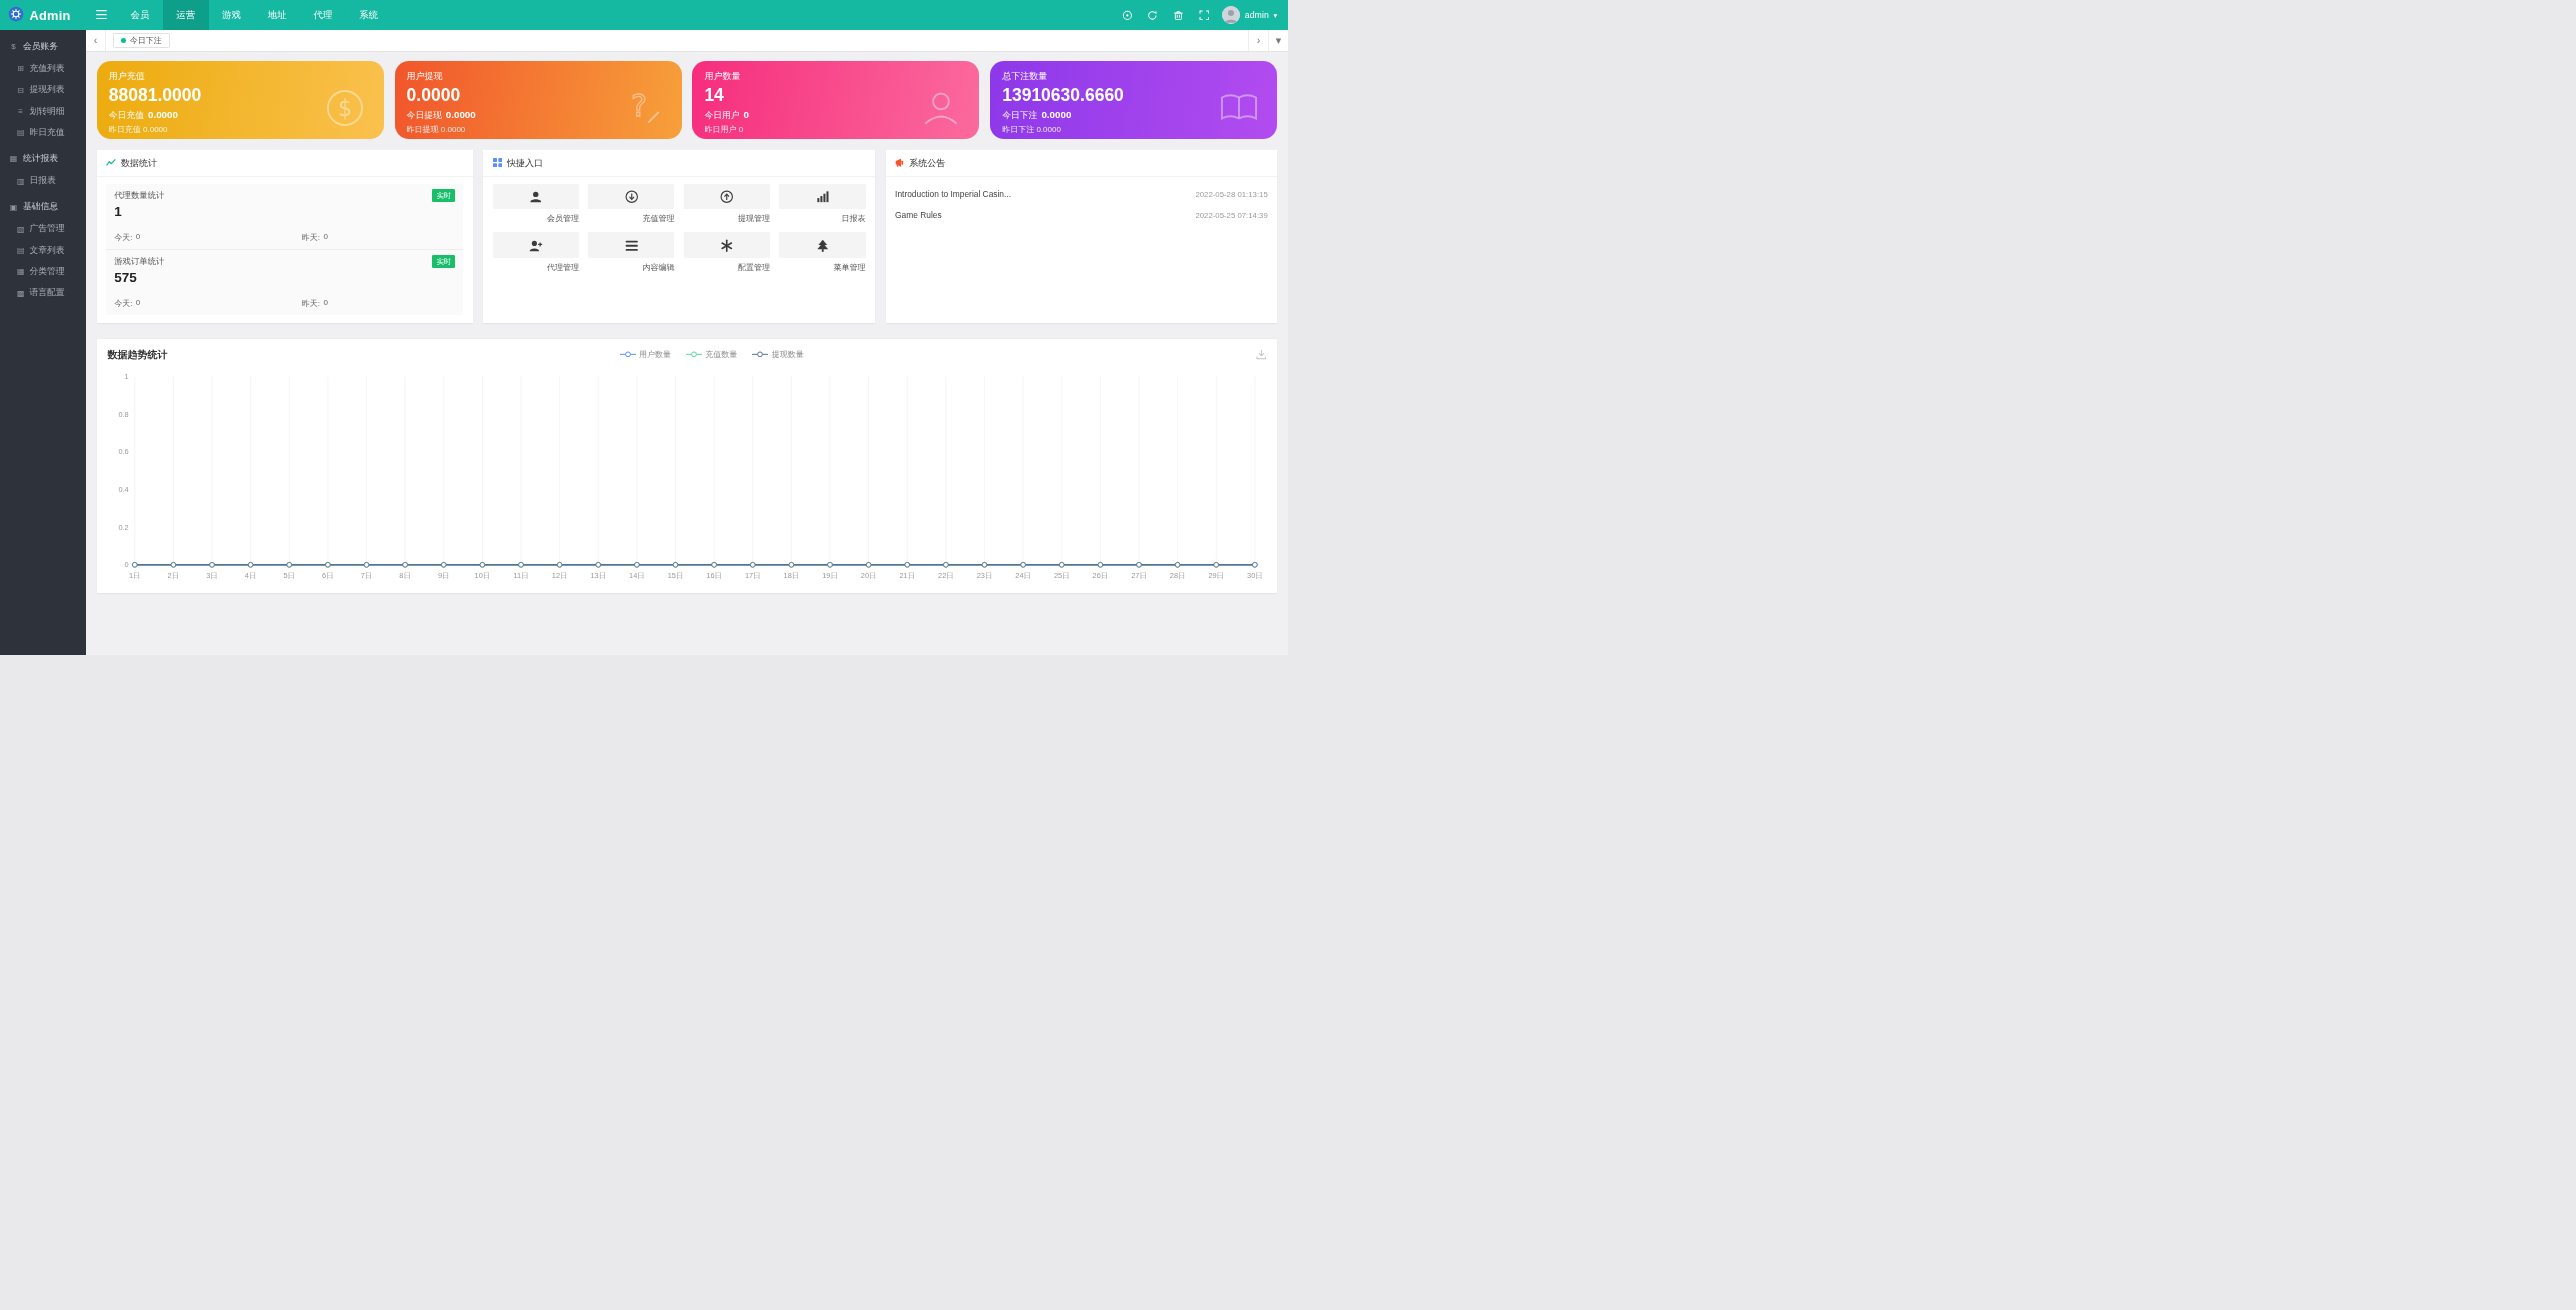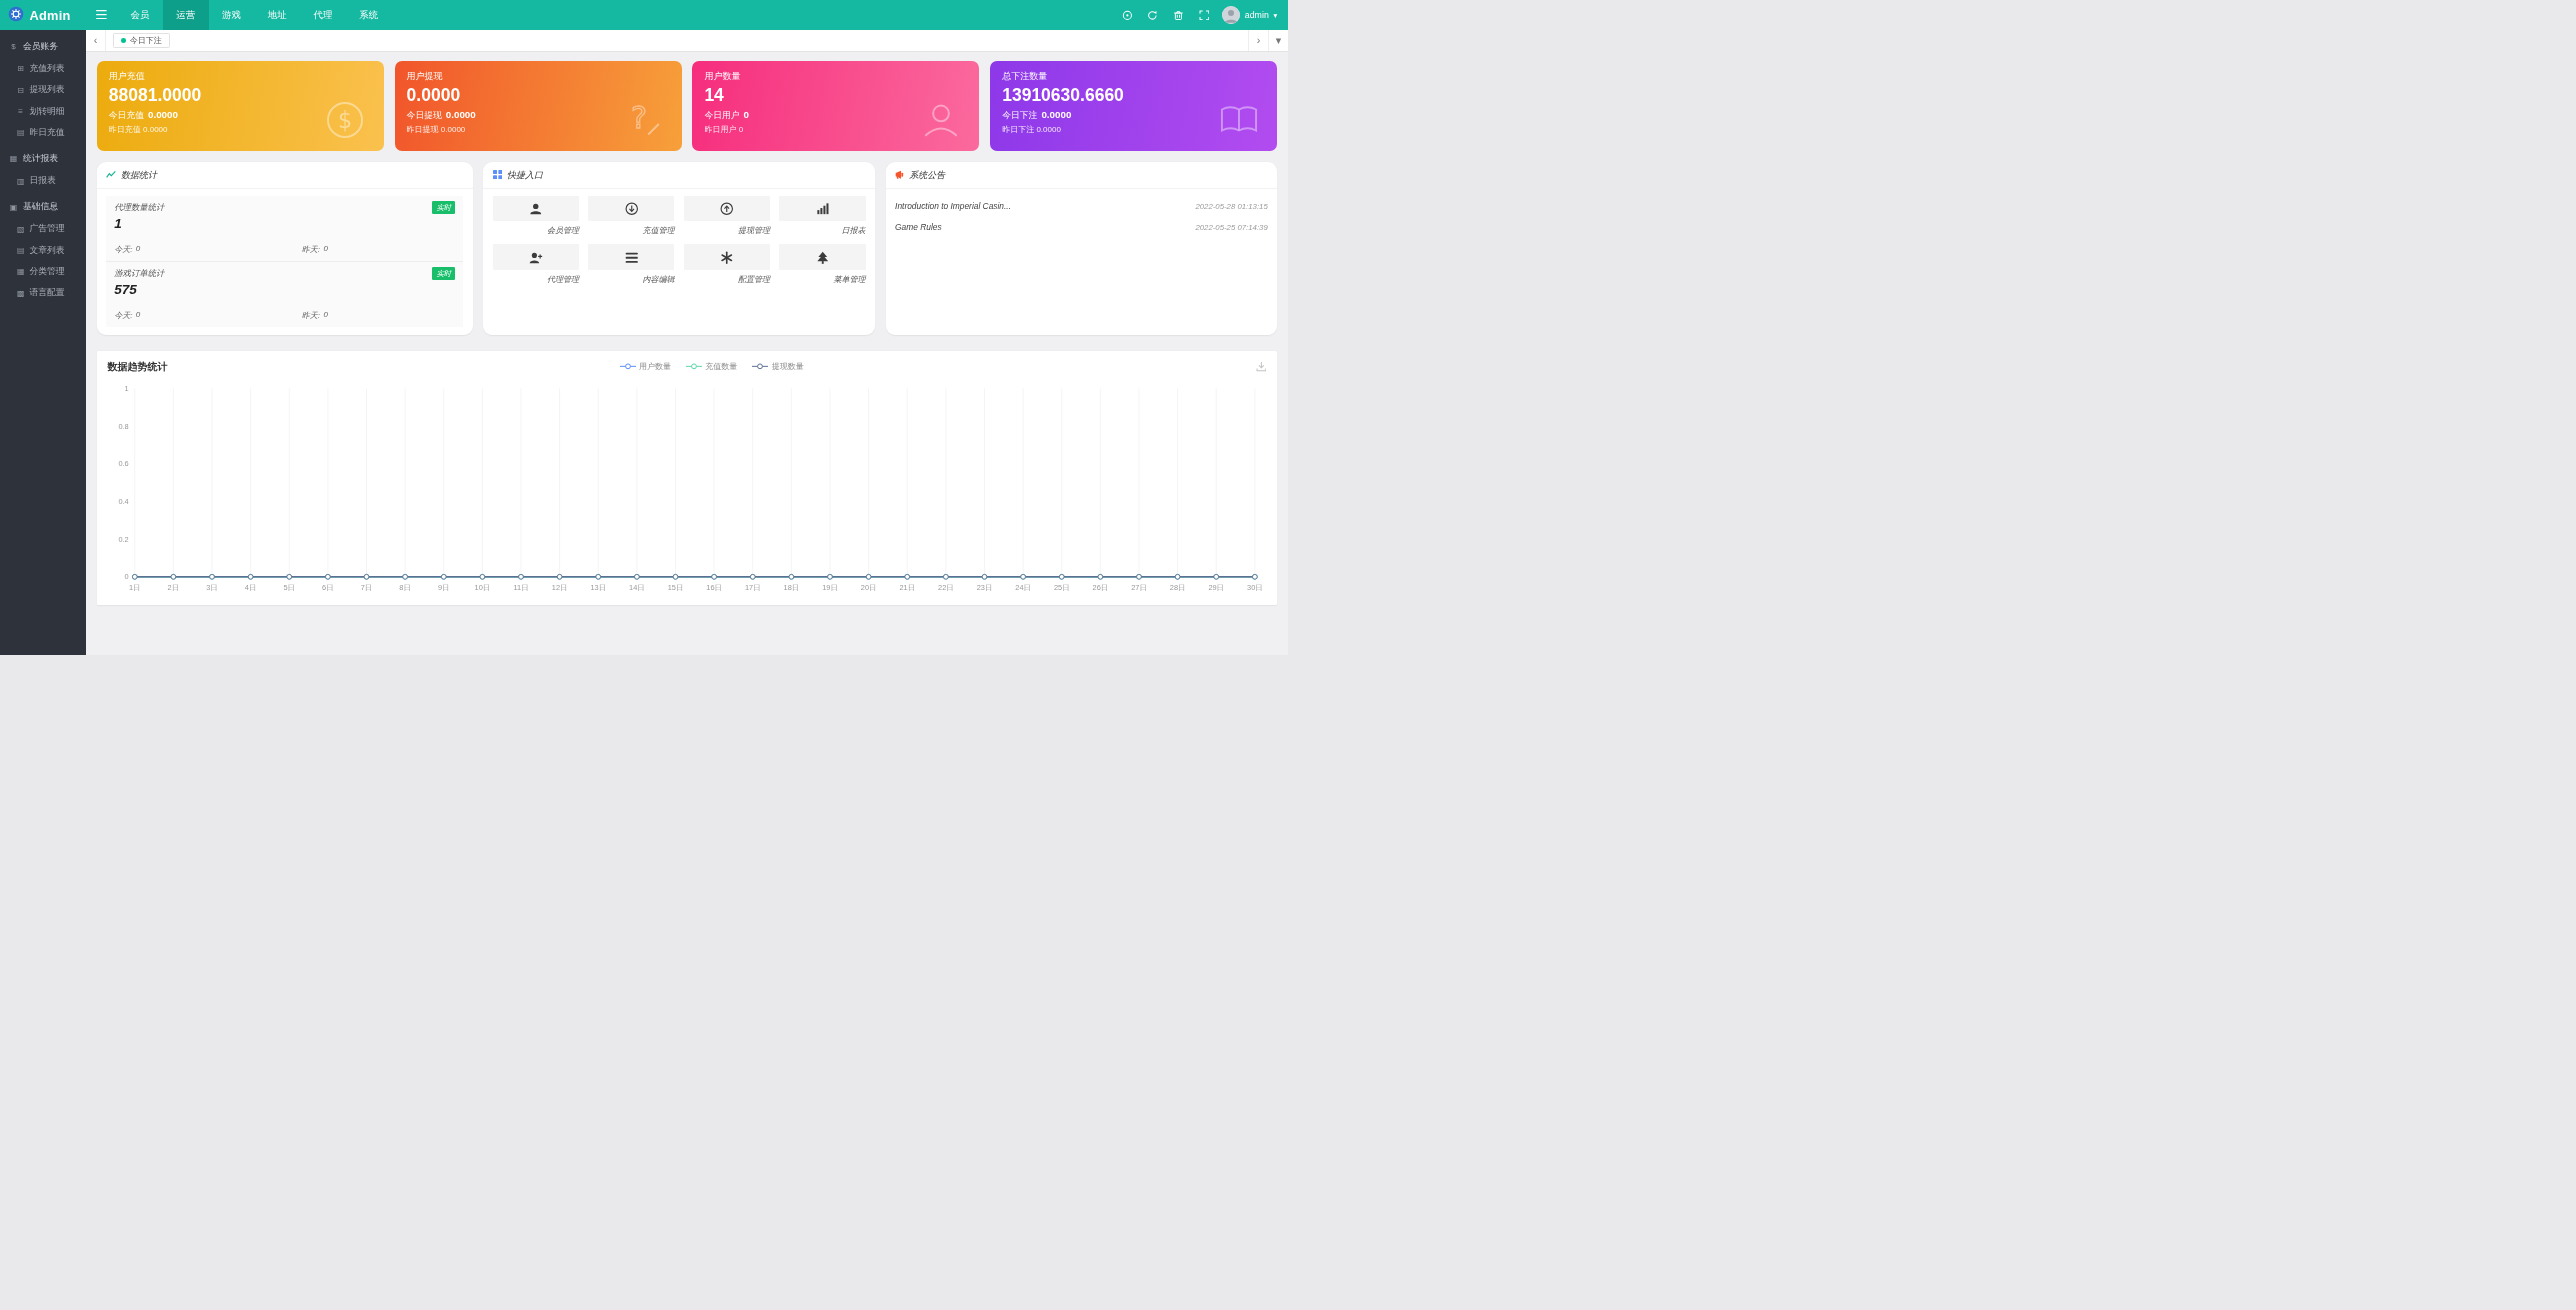--- a/index.html
+++ b/index.html
@@ -38,34 +38,34 @@
   .tab-arrow { width:20px; height:21.6px; display:flex; align-items:center; justify-content:center; color:#777; font-size:10.8px; cursor:pointer; border-right:0.7px solid #eee; }
   .tab-arrow.rb { border-right:none; border-left:0.7px solid #eee; }
   .tab-chip { display:flex; align-items:center; gap:4px; border:0.7px solid #e2e2e2; border-radius:1.3px; height:15.5px; padding:0 7.4px; margin-left:6.7px; font-size:8px; color:#555; background:#fff; cursor:pointer; }
   .tab-dot { width:4.7px; height:4.7px; border-radius:50%; background:#00c292; }
   .tab-spacer { flex:1; }
 
   
   .content { flex:1; padding:9.4px 10.8px; overflow:hidden; }
 
   .cards-row { display:grid; grid-template-columns:repeat(4,1fr); gap:10.8px; }
-  .stat-card { height:90px; border-radius:7px; color:#fff; padding:9.4px 12px; position:relative; overflow:hidden; }
+  .stat-card { height:78px; border-radius:14px; color:#fff; padding:9.4px 12px; position:relative; overflow:hidden; }
   .card-0 { background:linear-gradient(100deg,#ecab0d,#fac14e); }
   .card-1 { background:linear-gradient(100deg,#f1552b,#f7a03a); }
   .card-2 { background:linear-gradient(100deg,#f62d7d,#fb6a9d); }
   .card-3 { background:linear-gradient(100deg,#8d38e9,#b24cf0); }
   .card-title { font-size:9px; }
   .card-value { font-size:17.5px; font-weight:bold; margin:2px 0 2.7px; }
   .card-today { font-size:8.8px; display:flex; gap:4px; align-items:baseline; }
   .card-today b { font-size:9.8px; }
   .card-yest { font-size:8px; opacity:.88; margin-top:2px; }
   .card-big-icon { position:absolute; right:17.5px; bottom:8px; opacity:.55; }
 
   .panels-row { display:grid; grid-template-columns:0.96fr 1fr 1fr; gap:10.8px; margin-top:10.8px; }
-  .panel { background:#fff; border-radius:9px; box-shadow:0 0.7px 1.3px rgba(0,0,0,.06);font-style:italic; }
+  .panel { background:#fff; border-radius:0; box-shadow:0 0.7px 1.3px rgba(0,0,0,.06); }
   .panel-header { display:flex; align-items:center; gap:4.7px; padding:7.4px 9.4px 6px; font-size:9px; color:#333; border-bottom:0.7px solid #f2f2f2; }
   .panel-body { padding:6.7px 9.4px 8px; }
 
   .stat-block { background:#fafafa; padding:5.4px 8px 6px; border-bottom:0.7px solid #ededed; }
   .stat-block:last-child { border-bottom:none; }
   .sbk-top { display:flex; justify-content:space-between; align-items:center; font-size:8.4px; color:#555; }
   .badge { background:#19be6b; color:#fff; font-size:7.4px; padding:1.3px 4px; border-radius:1.3px; }
   .sbk-value { font-size:13.5px; font-weight:bold; color:#222; margin:2px 0 2.7px; }
   .sbk-row { display:grid; grid-template-columns:55% 45%; font-size:8px; color:#666;margin-top:13px; }
   .sbk-pair { display:flex; gap:3.4px; }

